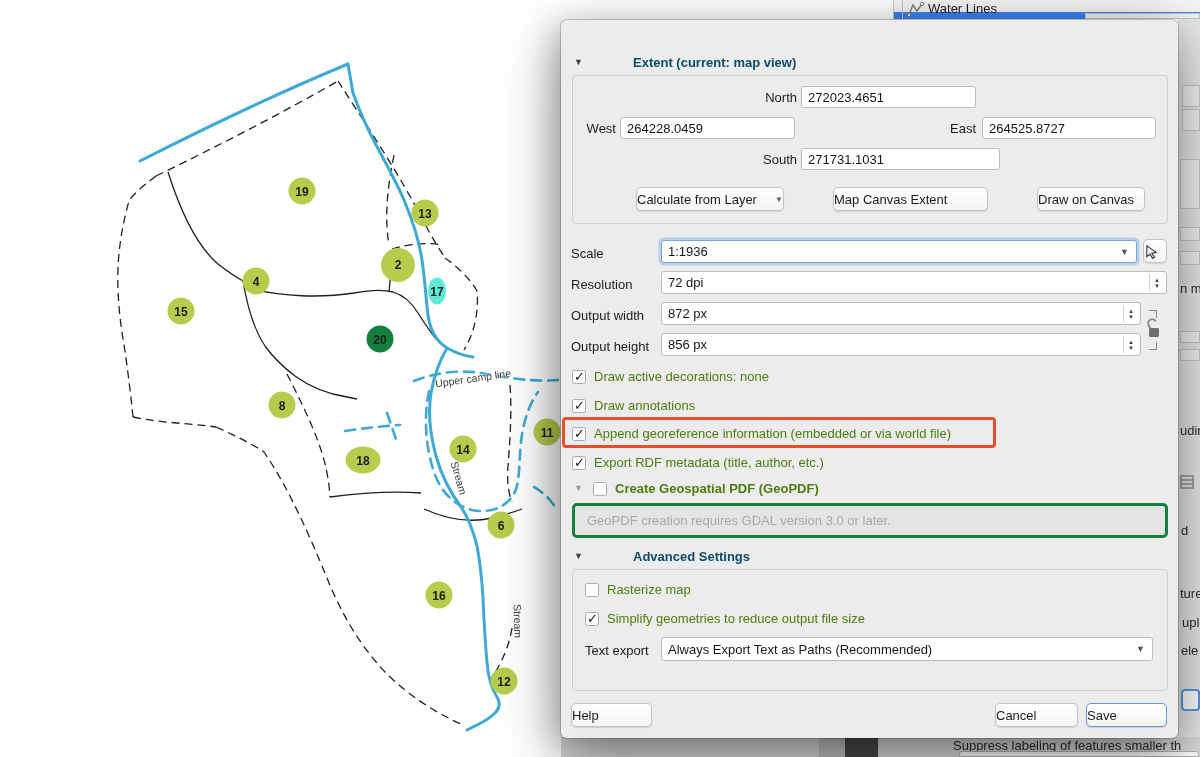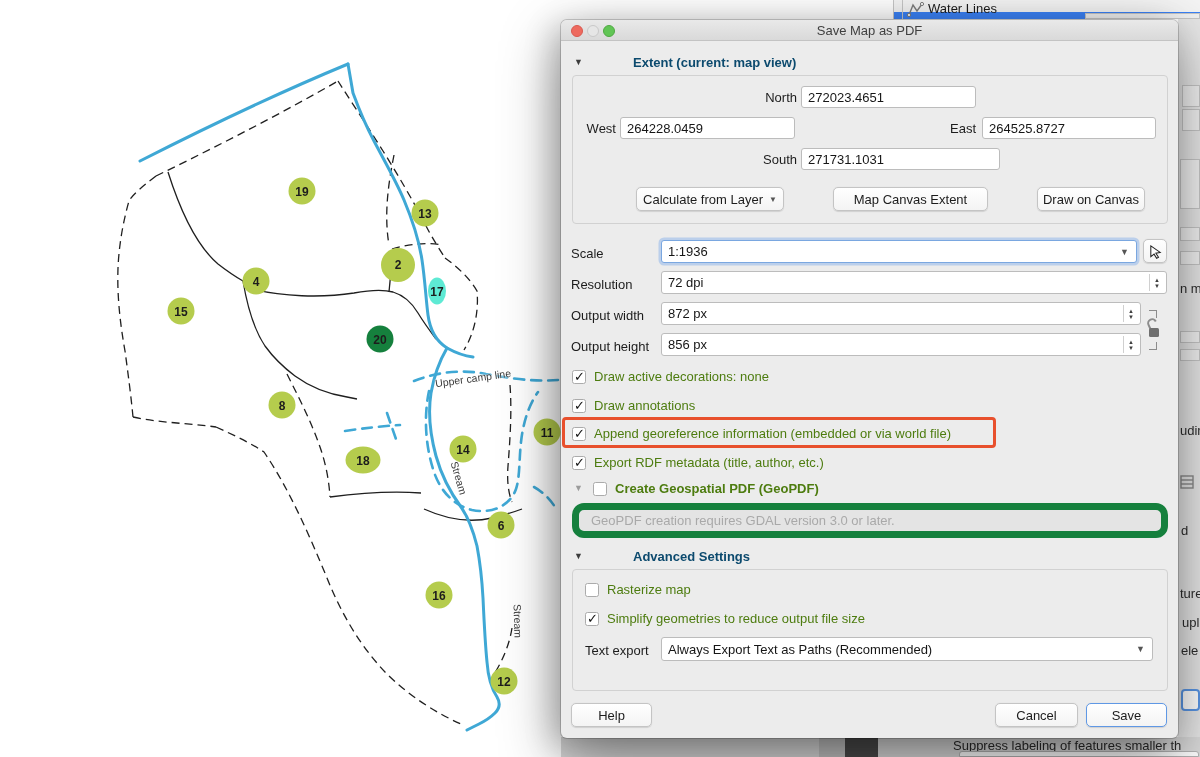--- a/index.html
+++ b/index.html
@@ -44,31 +44,31 @@
 
   .lbl { position:absolute; font-size:13px; color:#1c1c1c; white-space:nowrap; }
   .lbl.right { text-align:right; }
   .field { position:absolute; background:#fff; border:1px solid #bcbcbc; border-radius:3px;
            font-size:13px; color:#161616; padding:0 6px; display:flex; align-items:center; }
   .spin { position:absolute; right:2px; top:2px; bottom:2px; width:15px; border-left:1px solid #d0d0d0;
           display:flex; flex-direction:column; align-items:center; justify-content:center; font-size:6px; color:#3e3e3e; line-height:6px; }
   .combo-arrow { position:absolute; right:7px; top:50%; transform:translateY(-50%); font-size:9px; color:#555; }
 
   .btn { position:absolute; background:linear-gradient(#ffffff,#f4f4f4); border:1px solid #c4c4c4; border-radius:5px;
-         font-size:13px; color:#1c1c1c; display:flex; align-items:center; justify-content:center; box-shadow:0 .5px 1px rgba(0,0,0,.12); }
+         font-size:13px; color:#1c1c1c; display:flex; align-items:center; justify-content:space-between; box-shadow:0 .5px 1px rgba(0,0,0,.12); }
   .btn.default { border:1.5px solid #5f98e5; }
 
   .cb-row { position:absolute; display:flex; align-items:center; gap:8px; }
   .cb { width:14px; height:14px; background:#fff; border:1px solid #ababab; border-radius:2.5px; position:relative; flex:none; }
   .cb.checked::after { content:"✓"; position:absolute; left:1px; top:-2px; font-size:13px; font-weight:bold; color:#111; }
   .cb-label { font-size:13px; color:#4d7c0f; white-space:nowrap; }
   .cb-label.bold { font-weight:bold; }
   #highlight-box { position:absolute; left:1px; top:397px; width:434px; height:31px; border:3px solid #e8502d; border-radius:4px; }
 
-  #geopdf-note { position:absolute; background:#e4e4e4; border:7px solid #15803d; border-radius:12px;
+  #geopdf-note { position:absolute; background:#e4e4e4; border:3px solid #15803d; border-radius:5px;
                  font-size:13px; color:#a9a9a9; display:flex; align-items:center; padding:5px 12px; }
 
   .bracket { position:absolute; width:8px; height:8px; }
   .bracket.tr { border-top:1.5px solid #8c8c8c; border-right:1.5px solid #8c8c8c; }
   .bracket.br { border-bottom:1.5px solid #8c8c8c; border-right:1.5px solid #8c8c8c; }
 
   #scale-combo { box-shadow:0 0 0 2.5px rgba(115,165,235,.40); border-color:#7aa7e0; }
 </style>
 </head>
 <body>
@@ -171,26 +171,20 @@
 </div>
 
 <div class="abs" id="bottom-strip">
   <div style="position:absolute;left:258px;top:0;width:26px;height:20px;background:#c2c2c2"></div>
   <div id="swatch-fragment"></div>
   <div id="suppress-text">Suppress labeling of features smaller th</div>
   <div id="bottom-input-fragment"></div>
 </div>
 
 <div class="abs" id="dialog">
-  <div id="titlebar">
-    <div class="traffic" id="tl-close"></div>
-    <div class="traffic" id="tl-min"></div>
-    <div class="traffic" id="tl-zoom"></div>
-    <div id="dialog-title">Save Map as PDF</div>
-  </div>
 
   <span class="tri" style="left:13px;top:37px">▼</span>
   <div class="section-header" style="left:33px;top:35px">Extent (current: map view)</div>
   <div class="groupbox" style="left:11px;top:55px;width:596px;height:149px"></div>
 
   <div class="lbl right" style="left:166px;top:70px;width:70px">North</div>
   <div class="field" style="left:240px;top:66px;width:175px;height:22px">
       <span>272023.4651</span>
     </div>
 

